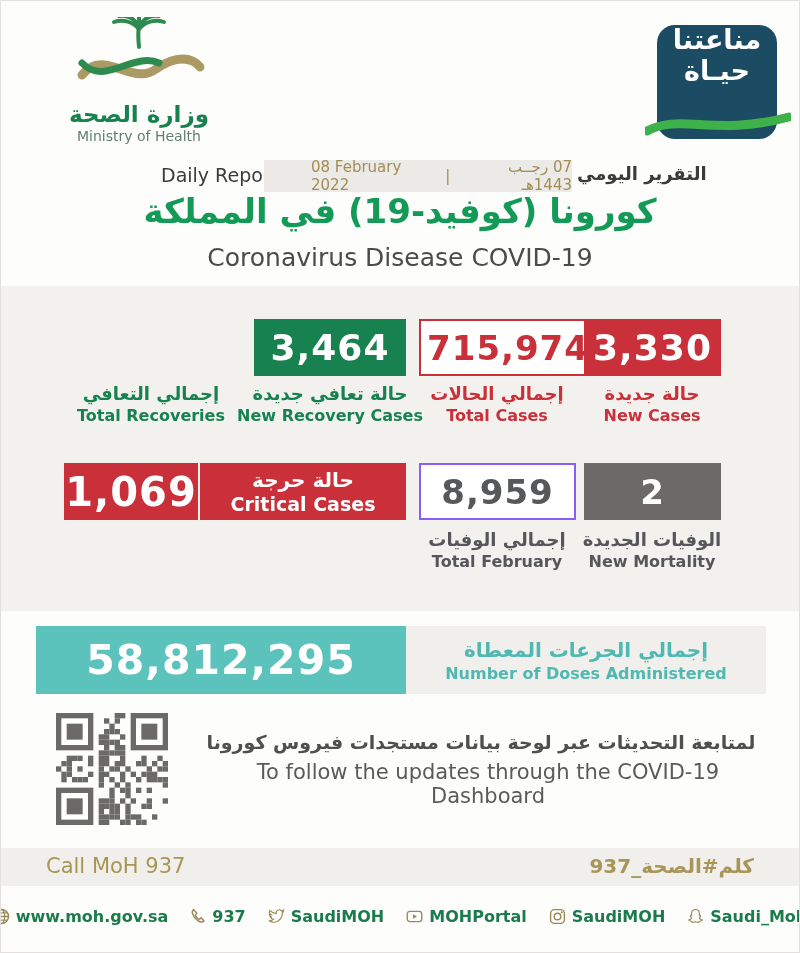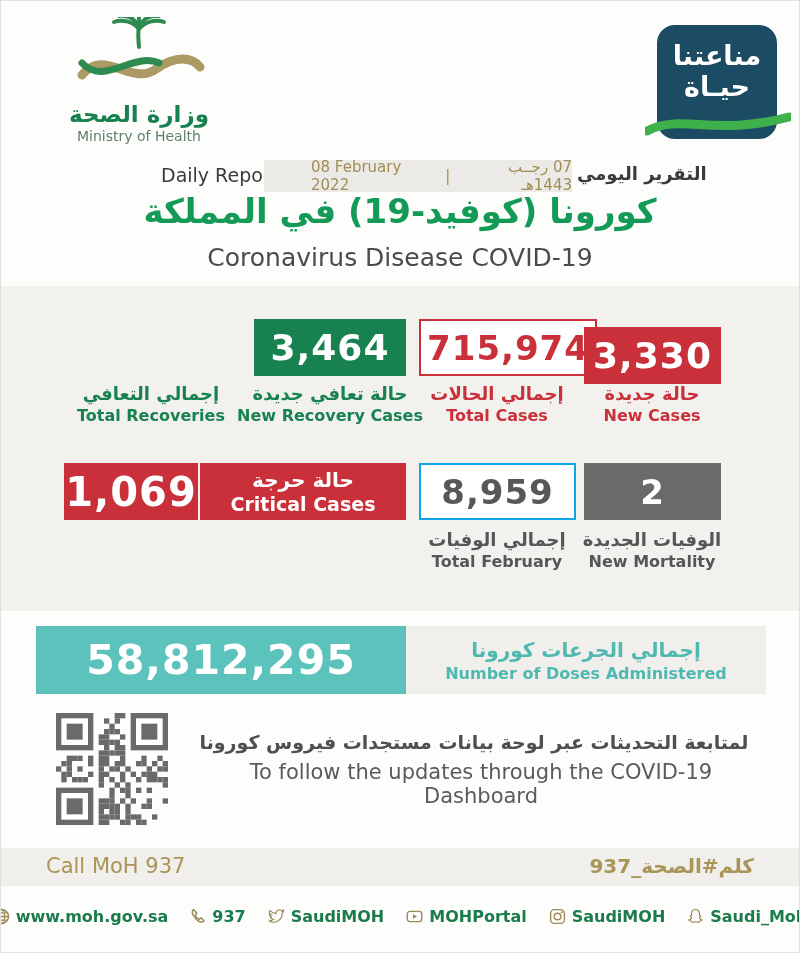--- a/index.html
+++ b/index.html
@@ -8,21 +8,21 @@
     position:relative; width:800px; height:953px; margin:0 auto;
     background:#fdfdfc; border:1px solid #e3e1dd; overflow:hidden;
   }
   
   .logo-wrap { position:absolute; left:48px; top:16px; width:180px; text-align:center; }
   .logo-ar { font-size:23px; font-weight:bold; color:#17814f; direction:rtl; margin-top:2px; }
   .logo-en { font-size:14px; color:#5f7f6d; margin-top:1px; }
   .badge {
     position:absolute; left:656px; top:24px; width:120px; height:114px;
     background:#1b4c63; border-radius:18px; color:#fff; text-align:center;
-    padding-top:16px; overflow:visible;
+    overflow:visible;
   }
   .badge-l1 { font-size:27px; font-weight:bold; direction:rtl; line-height:1.1; }
   .badge-l2 { font-size:27px; font-weight:bold; direction:rtl; line-height:1.2; }
   .badge-wave { position:absolute; left:-12px; bottom:-4px; }
   
   .daily-report { position:absolute; left:160px; top:163px; font-size:19px; color:#3b3b3b; font-weight:500; }
   .date-box {
     position:absolute; left:263px; top:159px; width:308px; height:32px;
     background:#eceae6; display:flex; align-items:center; justify-content:center; gap:14px;
     color:#a08e55; font-size:15px;padding-left:47px;
@@ -32,21 +32,21 @@
   .title-ar { position:absolute; top:190px; left:0; width:100%; text-align:center; font-size:34px; font-weight:bold; color:#149a57; direction:rtl; }
   .title-en { position:absolute; top:242px; left:0; width:100%; text-align:center; font-size:25px; color:#4b4b4b; }
   
   .gray-band { position:absolute; top:285px; left:0; width:100%; height:325px; background:#f2f1ee; }
   .box { position:absolute; height:57px; display:flex; align-items:center; justify-content:center; }
   .num { font-weight:bold; letter-spacing:1px; font-size:36px; }
   .outline-green { background:#fff; border:2px solid #17814f; color:#17814f; }
   .solid-green   { background:#17814f; color:#fff; }
   .outline-red   { background:#fff; border:2px solid #c9303a; color:#c9303a; }
   .solid-red     { background:#c9303a; color:#fff; }
-  .outline-gray  { background:#fff; border:2px solid #0ea5e9; color:#57585a; }
+  .outline-gray  { background:#fff; border:2px solid #8b5cf6; color:#57585a; }
   .solid-gray    { background:#6b6a69; color:#fff; }
   .stat-label { position:absolute; width:210px; text-align:center; }
   .lab-ar { font-weight:bold; font-size:18px; direction:rtl; }
   .lab-en { font-size:16px; font-weight:bold; margin-top:2px; }
   .c-green { color:#17814f; } .c-red { color:#c9303a; } .c-gray { color:#55565a; }
   .crit-label { flex-direction:column; color:#fff; text-align:center; }
   .crit-ar { font-size:20px; font-weight:bold; direction:rtl; }
   .crit-en { font-size:19px; font-weight:bold; margin-top:1px; }
   
   .doses-value {
@@ -55,21 +55,21 @@
     color:#fff; font-size:41px; font-weight:bold; letter-spacing:1px;
   }
   .doses-label {
     position:absolute; left:405px; top:625px; width:360px; height:68px; background:#f0efec;
     display:flex; flex-direction:column; align-items:center; justify-content:center; color:#4fb8b1;
   }
   .doses-ar { font-size:20px; font-weight:bold; direction:rtl; }
   .doses-en { font-size:16px; font-weight:bold; margin-top:2px; }
   
   .qr { position:absolute; left:55px; top:712px; width:112px; height:112px; }
-  .dash { position:absolute; left:180px; top:730px; width:586px; text-align:center; }
+  .dash { position:absolute; left:187px; top:730px; width:586px; text-align:center; }
   .dash-ar { font-size:19px; font-weight:bold; color:#4f4f4f; direction:rtl; }
   .dash-en { font-size:21px; color:#5a5a5a; margin-top:7px;margin-left:14px; }
   .dash-url { display:inline-block; font-size:23px; font-weight:bold; color:#148552; margin-top:9px; text-decoration:none; }
   
   .strip { position:absolute; left:0; top:847px; width:100%; height:38px; background:#f0efeb; }
   .call-moh { position:absolute; left:45px; top:853px; font-size:21px; color:#a89557; }
   .hashtag { position:absolute; right:45px; top:853px; font-size:20px; font-weight:bold; color:#a89557; direction:rtl; }
   
   .footer { position:absolute; left:0; top:895px; width:100%; height:40px; display:flex; align-items:center; justify-content:center; gap:11px; }
   .f-item { display:flex; align-items:center; gap:6px; color:#1b7b4c; font-size:16px; font-weight:bold; text-decoration:none; }
@@ -122,21 +122,21 @@
   <div class="title-en">Coronavirus Disease COVID-19</div>
 
   <div class="gray-band"></div>
 
   <div class="box solid-green" style="left:253px; top:318px; width:152px;">
     <span class="num">3,464</span>
   </div>
   <div class="box outline-red" style="left:418px; top:318px; width:178px;">
     <span class="num" style="font-size:34px;">715,974</span>
   </div>
-  <div class="box solid-red" style="left:583px; top:326px; width:137px;">
+  <div class="box solid-red" style="left:583px; top:318px; width:137px;">
     <span class="num">3,330</span>
   </div>
 
   <div class="stat-label c-green" style="left:45px; top:382px;">
     <div class="lab-ar">إجمالي التعافي</div>
     <div class="lab-en">Total Recoveries</div>
   </div>
   <div class="stat-label c-green" style="left:224px; top:382px;">
     <div class="lab-ar">حالة تعافي جديدة</div>
     <div class="lab-en">New Recovery Cases</div>
@@ -168,21 +168,21 @@
     <div class="lab-ar">إجمالي الوفيات</div>
     <div class="lab-en">Total February</div>
   </div>
   <div class="stat-label c-gray" style="left:546px; top:528px;">
     <div class="lab-ar">الوفيات الجديدة</div>
     <div class="lab-en">New Mortality</div>
   </div>
 
   <div class="doses-value">58,812,295</div>
   <div class="doses-label">
-    <div class="doses-ar">إجمالي الجرعات كورونا</div>
+    <div class="doses-ar">إجمالي الجرعات المعطاة</div>
     <div class="doses-en">Number of Doses Administered</div>
   </div>
 
   <div class="qr"><svg width="112" height="112" viewBox="0 0 105 105" xmlns="http://www.w3.org/2000/svg">
         <rect x="0" y="0" width="35" height="35" fill="#6b6a68"></rect>
         <rect x="5" y="5" width="25" height="25" fill="#fff"></rect>
         <rect x="10" y="10" width="15" height="15" fill="#6b6a68"></rect>
         <rect x="70" y="0" width="35" height="35" fill="#6b6a68"></rect>
         <rect x="75" y="5" width="25" height="25" fill="#fff"></rect>
         <rect x="80" y="10" width="15" height="15" fill="#6b6a68"></rect>

